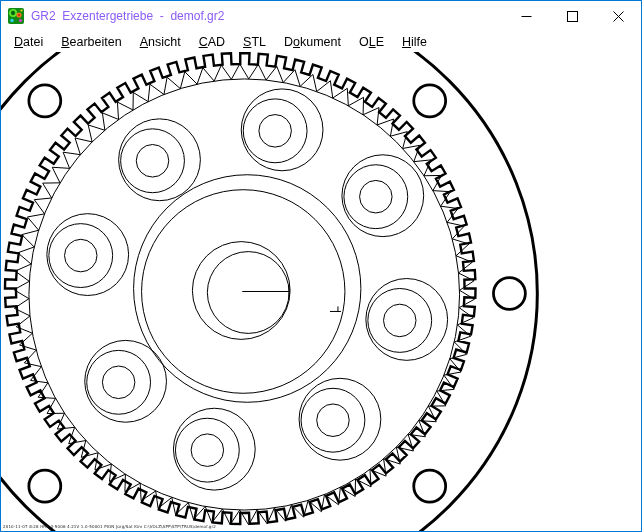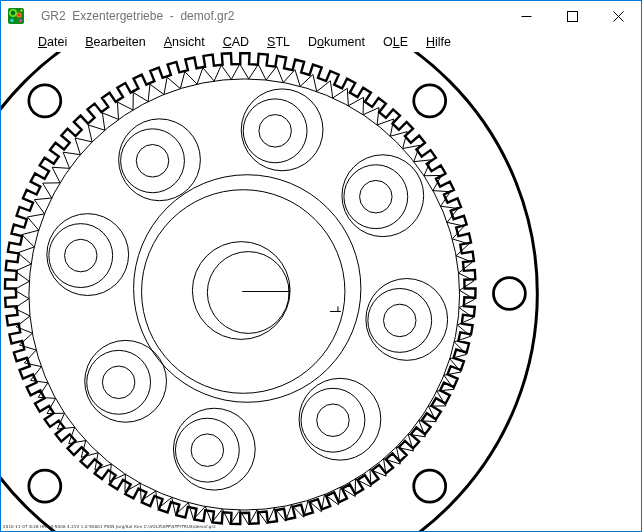--- a/index.html
+++ b/index.html
@@ -4,25 +4,25 @@
 <style>
   html,body { margin:0; padding:0; background:#888; }
   .window {
     width:642px; height:532px; box-sizing:border-box;
     border:1px solid #0078d7; background:#ffffff;
     font-family:"Liberation Sans", sans-serif;
     display:flex; flex-direction:column; position:relative; overflow:hidden;
   }
   .titlebar { height:30px; flex:0 0 30px; display:flex; align-items:center; background:#ffffff; }
   .app-icon { width:16px; height:16px; margin-left:7px; flex:0 0 16px; }
-  .title-text { margin-left:17px; font-size:12px; color:#737373; white-space:pre; }
+  .title-text { margin-left:7px; font-size:12px; color:#8b5cf6; white-space:pre; }
   .win-controls { margin-left:auto; display:flex; height:100%; }
   .win-btn { width:46px; height:100%; display:flex; align-items:center; justify-content:center; cursor:default; }
   .win-btn svg { display:block; }
-  .menubar { height:21px; flex:0 0 21px; display:flex; align-items:center; padding-left:4px; background:#ffffff; font-size:12.5px; color:#000;margin-left:24px; }
+  .menubar { height:21px; flex:0 0 21px; display:flex; align-items:center; padding-left:4px; background:#ffffff; font-size:12.5px; color:#000; }
   .menu-item { padding:0 9px; white-space:nowrap; }
   .menu-item u { text-decoration:underline; }
   .canvas { flex:1 1 auto; position:relative; background:#ffffff; overflow:hidden; }
   .canvas svg { position:absolute; left:0; top:0; width:100%; height:100%; }
   .status-line {
     position:absolute; left:2px; bottom:2px; z-index:5;
     font-family:"DejaVu Sans", sans-serif; font-size:4px; letter-spacing:.15px;
     color:#222; white-space:nowrap;
   }
 </style>

